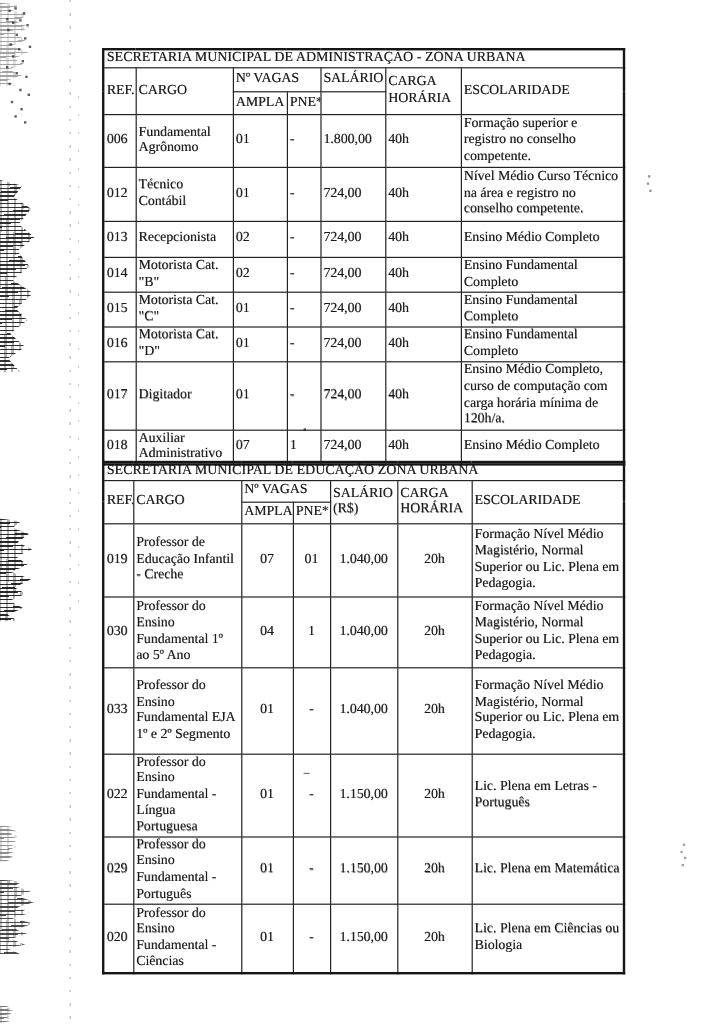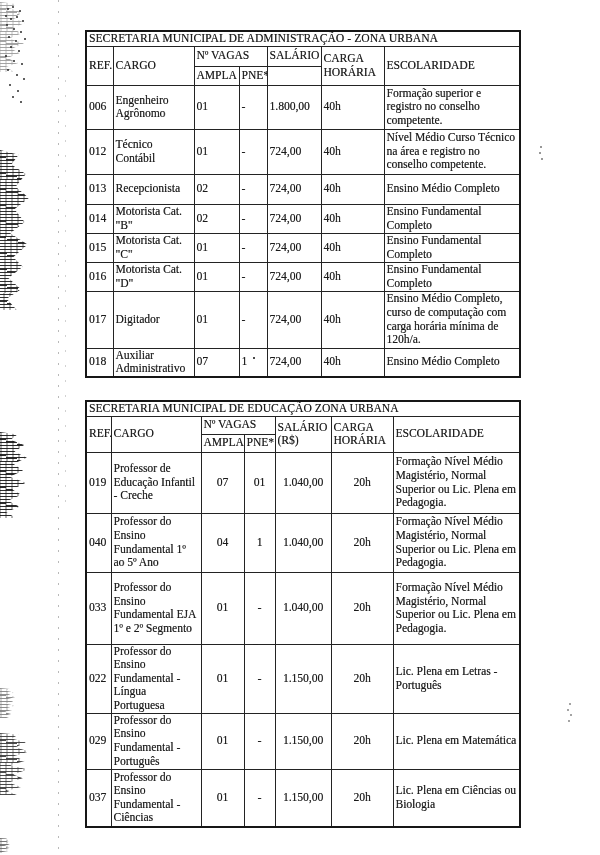--- a/index.html
+++ b/index.html
@@ -11,22 +11,22 @@
 
   table.doc {
     position:absolute; left:85px; border-collapse:collapse; table-layout:fixed;
     width:434px; border:2px solid #161616;
   }
   table.doc td {
     border:1px solid #232323; padding:0 2px; font-size:11.5px; line-height:13.6px;
     vertical-align:middle; overflow:hidden;
     text-shadow:0.3px 0.2px 0 rgba(0,0,0,0.5);
   }
-  .t1 { top:30px; }
-  .t2 { top:400px; }
+  .t1 { top:40px; }
+  .t2 { top:384px; }
   td.title-cell { font-size:11.7px; padding:0 2px; letter-spacing:0.1px; white-space:nowrap; }
   td.hdr { font-size:11.5px; }
   td.c-left { text-align:left; }
   .t1 td.val { text-align:left; }
   .t2 td.val { text-align:center; }
   td.c-esc { text-align:left; }
 
   
   .artifact { position:absolute; pointer-events:none; }
   .streaks {
@@ -66,21 +66,21 @@
         <td class="hdr c-left" rowspan="2">CARGA HORÁRIA</td>
         <td class="hdr c-left" rowspan="2">ESCOLARIDADE</td>
       </tr>
       <tr style="height:19px">
         <td class="hdr c-left">AMPLA</td>
         <td class="hdr c-left">PNE*</td>
         <td class="hdr"></td>
       </tr>
       <tr style="height:44px">
         <td class="val">006</td>
-        <td class="c-left">Engenheiro Agrônomo</td>
+        <td class="c-left">Fundamental Agrônomo</td>
         <td class="val">01</td>
         <td class="val">-</td>
         <td class="val">1.800,00</td>
         <td class="val">40h</td>
         <td class="c-esc">Formação superior e registro no conselho competente.</td>
       </tr>
       <tr style="height:45px">
         <td class="val">012</td>
         <td class="c-left">Técnico Contábil</td>
         <td class="val">01</td>
@@ -175,21 +175,21 @@
       <tr style="height:61px">
         <td class="c-left">019</td>
         <td class="c-left">Professor de Educação Infantil - Creche</td>
         <td class="val">07</td>
         <td class="val">01</td>
         <td class="val">1.040,00</td>
         <td class="val">20h</td>
         <td class="c-esc">Formação Nível Médio Magistério, Normal Superior ou Lic. Plena em Pedagogia.</td>
       </tr>
       <tr style="height:59px">
-        <td class="c-left">040</td>
+        <td class="c-left">030</td>
         <td class="c-left">Professor do Ensino Fundamental 1º ao 5º Ano</td>
         <td class="val">04</td>
         <td class="val">1</td>
         <td class="val">1.040,00</td>
         <td class="val">20h</td>
         <td class="c-esc">Formação Nível Médio Magistério, Normal Superior ou Lic. Plena em Pedagogia.</td>
       </tr>
       <tr style="height:72px">
         <td class="c-left">033</td>
         <td class="c-left">Professor do Ensino Fundamental EJA 1º e 2º Segmento</td>
@@ -211,21 +211,21 @@
       <tr style="height:56px">
         <td class="c-left">029</td>
         <td class="c-left">Professor do Ensino Fundamental - Português</td>
         <td class="val">01</td>
         <td class="val">-</td>
         <td class="val">1.150,00</td>
         <td class="val">20h</td>
         <td class="c-esc">Lic. Plena em Matemática</td>
       </tr>
       <tr style="height:58px">
-        <td class="c-left">037</td>
+        <td class="c-left">020</td>
         <td class="c-left">Professor do Ensino Fundamental - Ciências</td>
         <td class="val">01</td>
         <td class="val">-</td>
         <td class="val">1.150,00</td>
         <td class="val">20h</td>
         <td class="c-esc">Lic. Plena em Ciências ou Biologia</td>
       </tr>
     </tbody>
   </table>
 

